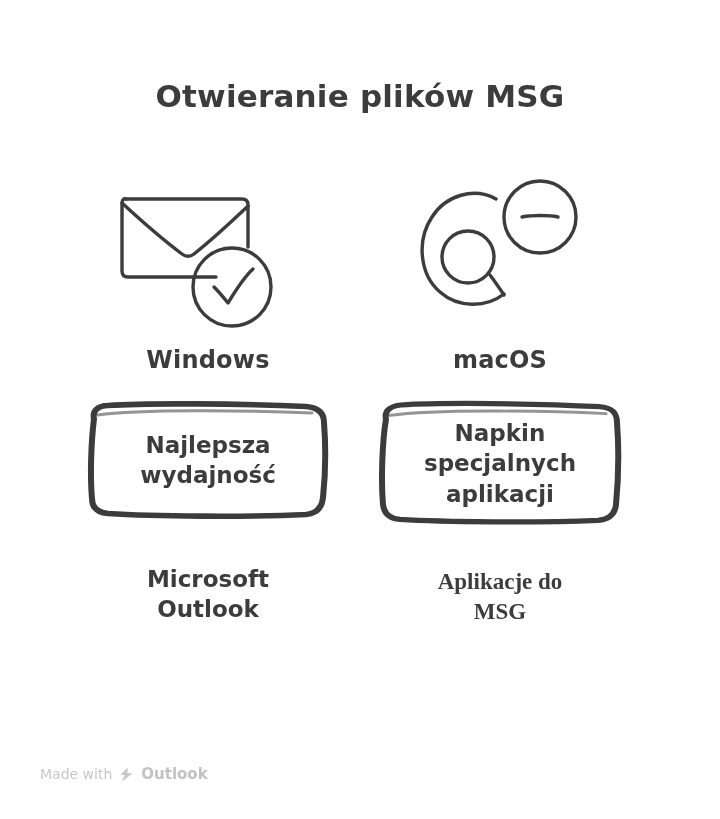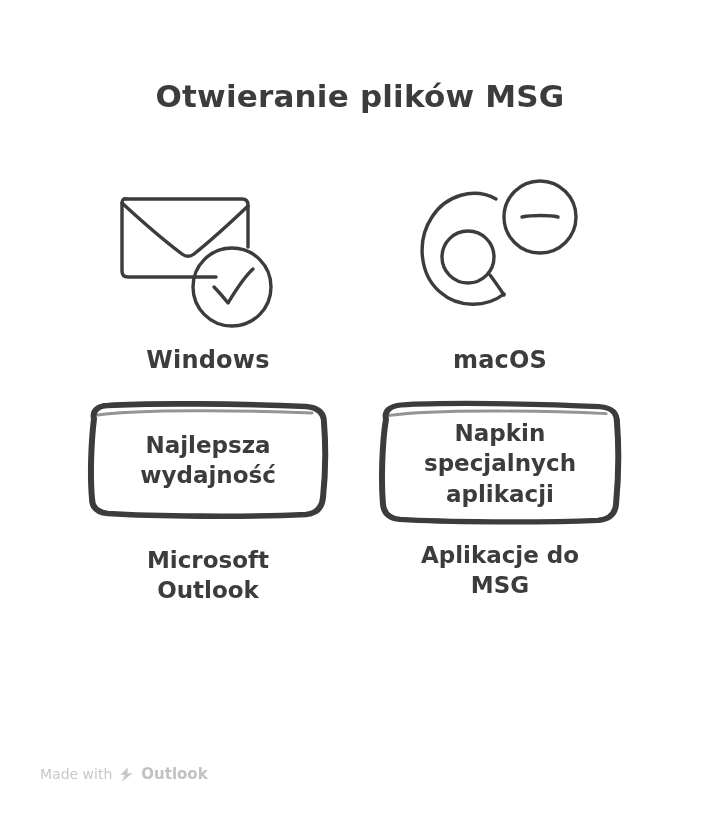--- a/index.html
+++ b/index.html
@@ -81,22 +81,22 @@
     white-space: pre-line;
   }
   .caption {
     text-align: center;
     font-size: 23px;
     font-weight: 700;
     line-height: 1.3;
     color: #3c3c3c;
     white-space: pre-line;
   }
-  .cap-left  { margin-top: 38px; }
-  .cap-right { margin-top: 26px; }
+  .cap-left  { margin-top: 57px; }
+  .cap-right { margin-top: 52px; font-family: Liberation Serif, serif; }
 
   .footer {
     position: absolute;
     left: 40px;
     bottom: 36px;
     display: flex;
     align-items: center;
     gap: 6px;
     color: #c7c7c7;
     font-size: 14px;

